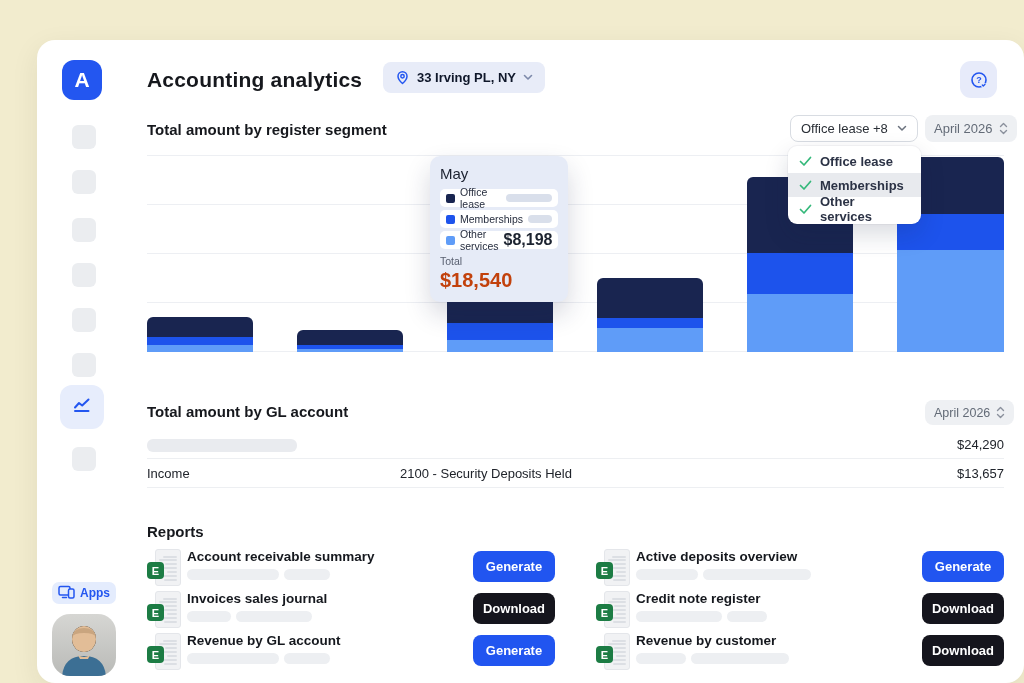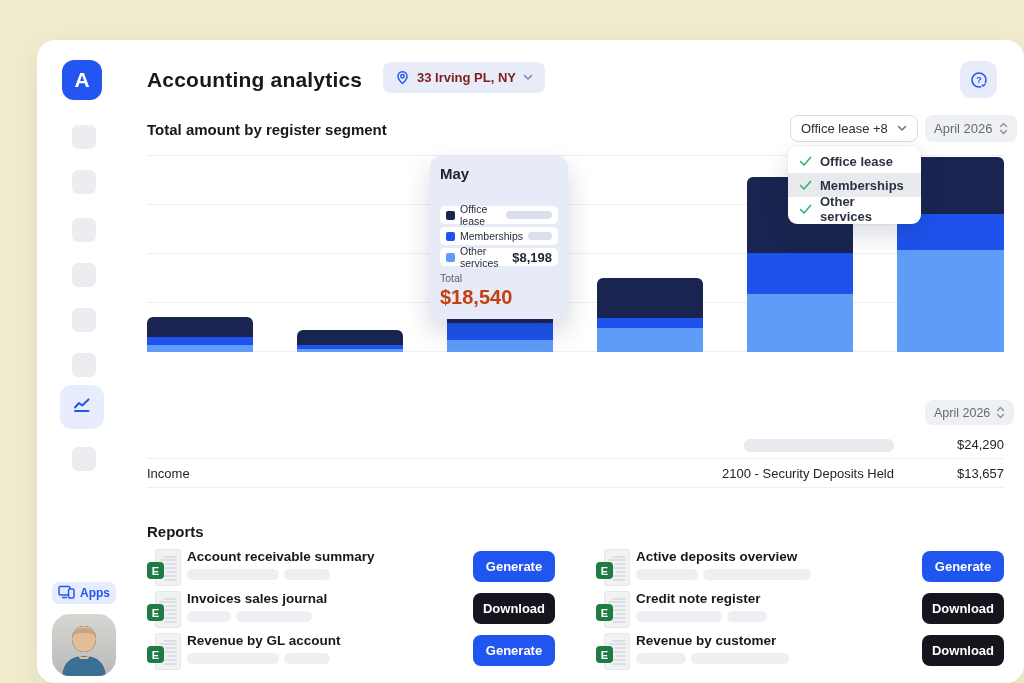--- a/index.html
+++ b/index.html
@@ -43,21 +43,21 @@
   
   .page-title {
     position:absolute; left:110px; top:28px;
     font-size:21px; font-weight:700; color:#16181d; letter-spacing:.2px;
   }
   .location-pill {
     position:absolute; left:346px; top:22px; height:31px; padding:0 12px;
     background:#e8ecf8; border-radius:8px;
     display:flex; align-items:center; gap:7px; cursor:pointer;
   }
-  .location-pill span { font-size:13px; font-weight:700; color:#7f1d1d; }
+  .location-pill span { font-size:13px; font-weight:700; color:#0f172a; }
   .help-btn {
     position:absolute; left:923px; top:21px; width:37px; height:37px;
     background:#e7ebfa; border-radius:11px;
     display:flex; align-items:center; justify-content:center; cursor:pointer;
   }
   
   .sec-title { position:absolute; font-size:15px; font-weight:700; color:#16181d; }
   .select-box {
     position:absolute; left:753px; top:75px; width:128px; height:27px;
     background:#fff; border:1px solid #d8dce2; border-radius:8px;
@@ -93,39 +93,39 @@
     position:absolute; left:344px; top:121px; width:11px; height:11px;
     background:#2356f0; border:3px solid #fff; border-radius:50%;
     box-shadow:0 1px 5px rgba(20,30,60,.35); z-index:5;
   }
   
   .tooltip {
     position:absolute; left:283px; top:1px; width:138px;
     background:#e6ebf7; border-radius:10px; padding:9px 10px 10px;
     box-shadow:0 12px 26px rgba(25,35,70,.18); z-index:10;
   }
-  .tt-month { font-size:15px; font-weight:700; color:#1b2130; margin-bottom:24px; }
+  .tt-month { font-size:15px; font-weight:400; color:#1b2130; margin-bottom:7px; }
   .tt-row {
     background:#fff; border-radius:5px; height:18px; margin-bottom:3px;
     display:flex; align-items:center; padding:0 6px; gap:5px;
   }
   .tt-swatch { width:9px; height:9px; border-radius:2px; flex:0 0 auto; }
   .tt-label { font-size:10.5px; color:#262d3e; flex:1; }
-  .tt-val { font-size:13px; font-weight:600; color:#1c2330; }
+  .tt-val { font-size:16px; font-weight:600; color:#1c2330; }
   .tt-blur { width:46px; height:8px; border-radius:4px; background:#d9dfeb; }
   .tt-total-label { font-size:10.5px; color:#596070; margin-top:6px; }
   .tt-total { font-size:20px; font-weight:700; color:#c2410c; margin-top:2px; }
   
   .gl-table { position:absolute; left:110px; top:390px; width:857px; }
   .gl-row {
     height:29px; display:flex; align-items:center;
     border-bottom:1px solid #edeff2; font-size:13px; color:#20242b;
   }
   .gl-cat { width:253px; }
-  .gl-acct { flex:1;text-align:right; }
+  .gl-acct { flex:1; }
   .gl-amt { width:110px; text-align:right; }
   .blur-pill { border-radius:6px; background:#e9ebef; }
   
   .rep-col { position:absolute; width:408px; }
   .rep-item { position:absolute; left:0; width:100%; height:42px; }
   .rep-icon { position:absolute; left:0; top:1px; width:34px; height:40px; }
   .rep-doc {
     position:absolute; right:0; top:0; width:26px; height:37px;
     background:#f1f2f4; border:1px solid #e4e6ea; border-radius:3px;
   }
@@ -326,20 +326,21 @@
         <div style="height: 40.4291px; background: rgb(29, 83, 236);"></div>
         <div style="height: 58.2547px; background: rgb(95, 156, 248);"></div>
       </div>
       <div class="bar" style="left: 750px; width: 107px;">
         <div class="seg-top" style="height: 57.3358px; background: rgb(25, 37, 80);"></div>
         <div style="height: 36.57px; background: rgb(29, 83, 236);"></div>
         <div style="height: 101.624px; background: rgb(95, 156, 248);"></div>
       </div>
     </div>
 
+  <div class="sec-title" style="left:110px; top:363px">Total amount by GL account</div>
   <div class="month-pill" style="left:888px; top:360px; height:25px; font-size:12.5px">
     <span>April 2026</span>
     <span style="display:flex">
       <svg width="9" height="13" viewBox="0 0 9 13" fill="none">
         <path d="M1.5 4.5 L4.5 1.5 L7.5 4.5" stroke="#8a909c" stroke-width="1.4" stroke-linecap="round" stroke-linejoin="round"></path>
         <path d="M1.5 8.5 L4.5 11.5 L7.5 8.5" stroke="#8a909c" stroke-width="1.4" stroke-linecap="round" stroke-linejoin="round"></path>
       </svg>
     </span>
   </div>
   <div class="gl-table" id="gl-table">

